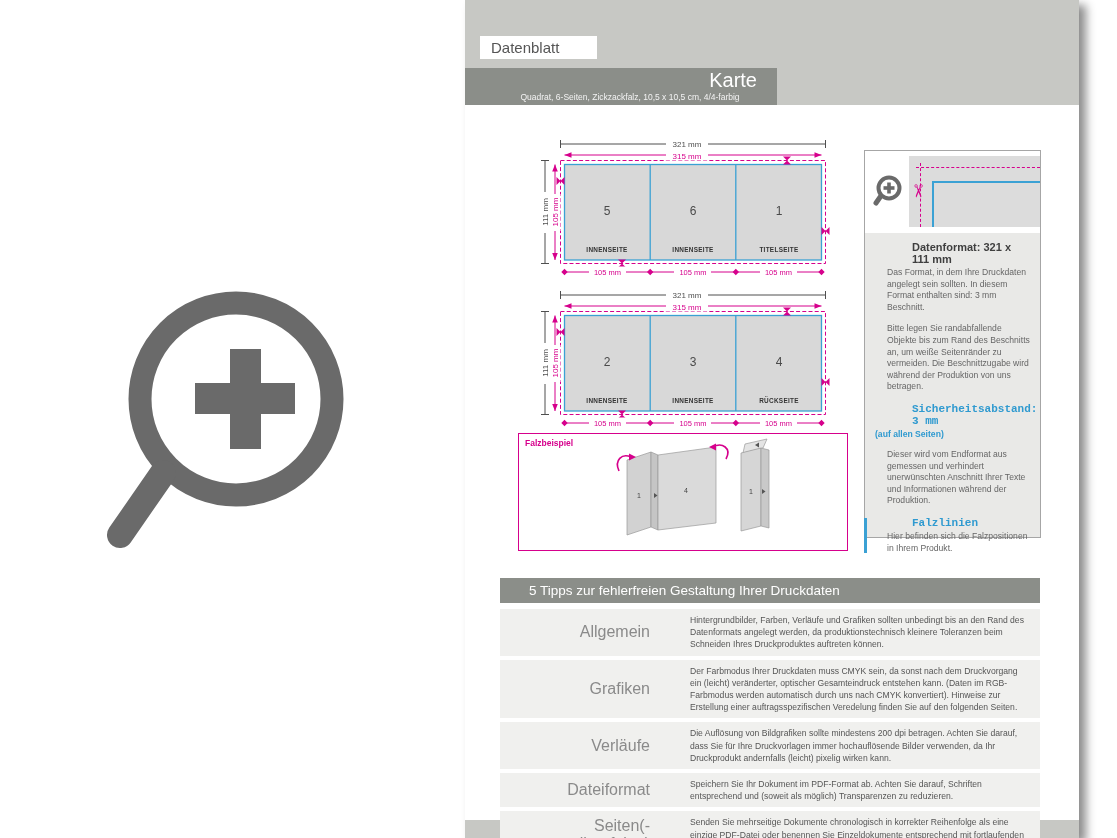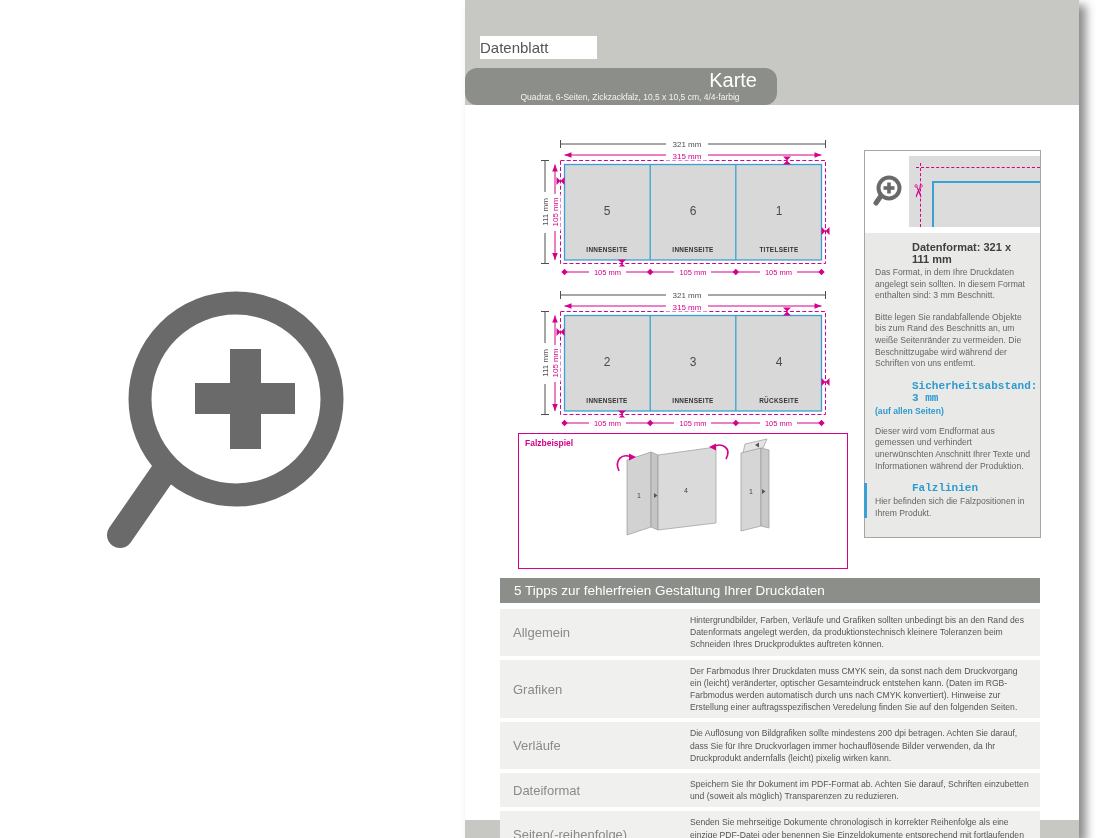--- a/index.html
+++ b/index.html
@@ -9,77 +9,77 @@
   
   .big-magnifier { position:absolute; left:103px; top:287px; }
 
   
   .page { position:absolute; left:465px; top:0; width:614px; height:838px; background:#fff;
           box-shadow:7px 5px 9px rgba(0,0,0,0.45); }
   .top-band { position:absolute; left:0; top:0; width:100%; height:105px; background:#c7c8c4; }
   .footer-band { position:absolute; left:0; top:820px; width:100%; height:18px; background:#c7c8c4; }
 
   .tab { position:absolute; left:15px; top:36px; width:117px; height:23px; background:#fff;
-         color:#555; font-size:15px; line-height:23px; }
-
-  .title-bar { position:absolute; left:0; top:68px; width:312px; height:37px; background:#8b8e89; color:#fff;border-radius:12px; }
+         color:#555; font-size:15px; line-height:23px; padding-left:11px; }
+
+  .title-bar { position:absolute; left:0; top:68px; width:312px; height:37px; background:#8b8e89; color:#fff; }
   .title { text-align:right; padding-right:20px; font-size:20px; line-height:23px; margin-top:1px; font-weight:400; }
   .subtitle { text-align:center; font-size:8.5px; color:#f3f3f3; margin-top:0;padding-left:18px; }
 
   
   .fold-diagram { position:absolute; width:300px; height:148px; }
   .fold-diagram text { font-family:"Liberation Sans", sans-serif; }
   .k-line { stroke:#4f4f4f; stroke-width:1; }
   .m-line { stroke:#d6008c; stroke-width:1; }
   .m-dash { stroke:#d6008c; stroke-width:1; stroke-dasharray:4 2.2; fill:none; }
   .m-fill { fill:#d6008c; }
   .panel-rect { fill:#d8d8d8; stroke:#3ba1d4; stroke-width:1.3; }
   .b-fold { stroke:#3ba1d4; stroke-width:1.3; }
   .wbg { fill:#ffffff; }
   .t-black { fill:#4f4f4f; font-size:8px; text-anchor:middle; }
   .t-mag { fill:#d6008c; font-size:8px; text-anchor:middle; }
   .t-mag-s { fill:#d6008c; font-size:7.5px; text-anchor:middle; }
   .t-num { fill:#4a4a4a; font-size:12px; text-anchor:middle; }
   .t-seite { fill:#333; font-size:6.4px; font-weight:bold; text-anchor:middle; letter-spacing:.3px; }
 
   
-  .falz-box { position:absolute; left:53px; top:433px; width:330px; height:136px; border:1px solid #d6008c; background:#fff; }
+  .falz-box { position:absolute; left:53px; top:433px; width:330px; height:118px; border:1px solid #d6008c; background:#fff; }
   .falz-label { position:absolute; left:6px; top:4px; color:#d6008c; font-size:8.5px; font-weight:600; }
   .falz-box svg text { font-family:"Liberation Sans", sans-serif; }
 
   
   .info-box { position:absolute; left:399px; top:150px; width:177px; height:388px;
               border:1px solid #a6a6a6; background:#e9e9e7; }
   .info-top { position:relative; height:82px; background:#fff; }
   .mini-magnifier { position:absolute; left:7px; top:24px; }
   .detail { position:absolute; left:44px; top:5px; right:0; bottom:6px; background:#dcdcdc; }
   .d-dash-h { position:absolute; left:7px; right:0; top:11px; border-top:1px dashed #d6008c; }
   .d-dash-v { position:absolute; left:11px; top:7px; bottom:0; border-left:1px dashed #d6008c; }
   .d-blue-h { position:absolute; left:23px; right:0; top:25px; border-top:2px solid #3ba1d4; }
   .d-blue-v { position:absolute; left:23px; top:25px; bottom:0; border-left:2px solid #3ba1d4; }
   .scissors { position:absolute; left:1px; top:24px; color:#d6008c; font-size:18px; transform:rotate(90deg); }
 
   .info-body { padding:8px 9px 0 10px; }
   .sec { position:relative; margin-bottom:10px; }
   .sec h3 { font-size:11px; font-weight:bold; color:#3f3f3f; margin-bottom:2px;padding-left:37px; }
-  .sec p { font-size:8.6px; line-height:1.35; color:#666; }
+  .sec p { font-size:8.6px; line-height:1.35; color:#666;margin-left:12px; }
   .h-mag { color:#d6008c !important; }
   .h-blue { color:#2f9ad0 !important;font-family:Liberation Mono, monospace; }
   .sub-mag { font-size:8.6px; font-weight:bold; color:#d6008c; margin-bottom:2px; }
   .sub-blue { font-size:8.6px; font-weight:bold; color:#2f9ad0; margin-bottom:10px; }
   .marker { position:absolute; left:-11px; top:1px; bottom:1px; width:0; }
   .marker-m { border-left:2px dashed #d6008c; }
   .marker-b { border-left:3px solid #3ba1d4; }
 
   
   .tips { position:absolute; left:35px; top:578px; width:540px; }
   .tips-header { height:25px; background:#8b8e89; color:#fff; font-size:13.5px; line-height:25px;
-                 padding-left:14px; margin-bottom:6px; font-weight:400; }
+                 padding-left:29px; margin-bottom:6px; font-weight:400; }
   .tip-row { display:flex; align-items:center; background:#f0f0ee; margin-bottom:4px; }
-  .tip-label { width:150px; flex:none; font-size:13px; color:#8a8a8a; padding-left:13px; }
+  .tip-label { width:150px; flex:none; font-size:16px; color:#8a8a8a; padding-left:13px;text-align:right; }
   .tip-text { flex:1; font-size:8.6px; color:#555; line-height:1.42; padding:5px 10px 5px 0;margin-left:40px; }
 </style>
 </head>
 <body>
 
 <div class="canvas">
 
   <svg class="big-magnifier" width="250" height="270" viewBox="0 0 250 270">
     <circle cx="133" cy="112" r="96" fill="none" stroke="#6a6a6a" stroke-width="23"></circle>
     <rect x="127" y="62" width="31" height="100" fill="#6a6a6a"></rect>
@@ -241,21 +241,21 @@
           <div class="d-blue-v"></div>
           <span class="scissors">✂</span>
         </div>
       </div>
       <div class="info-body">
         <div class="sec">
           <h3>Datenformat: 321 x 111 mm</h3>
           <p>Das Format, in dem Ihre Druckdaten angelegt sein sollten. In diesem Format enthalten sind: 3 mm Beschnitt.</p>
         </div>
         <div class="sec">
-          <p>Bitte legen Sie randabfallende Objekte bis zum Rand des Beschnitts an, um weiße Seitenränder zu vermeiden. Die Beschnittzugabe wird während der Schriften von uns entfernt.</p>
+          <p>Bitte legen Sie randabfallende Objekte bis zum Rand des Beschnitts an, um weiße Seitenränder zu vermeiden. Die Beschnittzugabe wird während der Produktion von uns betragen.</p>
         </div>
         <div class="sec">
           <h3 class="h-blue">Sicherheitsabstand: 3 mm</h3>
           <div class="sub-blue">(auf allen Seiten)</div>
           <p>Dieser wird vom Endformat aus gemessen und verhindert unerwünschten Anschnitt Ihrer Texte und Informationen während der Produktion.</p>
         </div>
         <div class="sec">
           <span class="marker marker-b"></span>
           <h3 class="h-blue">Falzlinien</h3>
           <p>Hier befinden sich die Falzpositionen in Ihrem Produkt.</p>
@@ -272,21 +272,21 @@
       <div class="tip-row">
         <div class="tip-label">Grafiken</div>
         <div class="tip-text">Der Farbmodus Ihrer Druckdaten muss CMYK sein, da sonst nach dem Druckvorgang ein (leicht) veränderter, optischer Gesamteindruck entstehen kann. (Daten im RGB-Farbmodus werden automatisch durch uns nach CMYK konvertiert). Hinweise zur Erstellung einer auftragsspezifischen Veredelung finden Sie auf den folgenden Seiten.</div>
       </div>
       <div class="tip-row">
         <div class="tip-label">Verläufe</div>
         <div class="tip-text">Die Auflösung von Bildgrafiken sollte mindestens 200 dpi betragen. Achten Sie darauf, dass Sie für Ihre Druckvorlagen immer hochauflösende Bilder verwenden, da Ihr Druckprodukt andernfalls (leicht) pixelig wirken kann.</div>
       </div>
       <div class="tip-row">
         <div class="tip-label">Dateiformat</div>
-        <div class="tip-text">Speichern Sie Ihr Dokument im PDF-Format ab. Achten Sie darauf, Schriften einzubetten und (soweit als möglich) Transparenzen zu reduzieren.</div>
+        <div class="tip-text">Speichern Sie Ihr Dokument im PDF-Format ab. Achten Sie darauf, Schriften entsprechend und (soweit als möglich) Transparenzen zu reduzieren.</div>
       </div>
       <div class="tip-row">
         <div class="tip-label">Seiten(-reihenfolge)</div>
         <div class="tip-text">Senden Sie mehrseitige Dokumente chronologisch in korrekter Reihenfolge als eine einzige PDF-Datei oder benennen Sie Einzeldokumente entsprechend mit fortlaufenden Seitennummern.</div>
       </div>
     </div>
 
   </div>
 </div>
 

